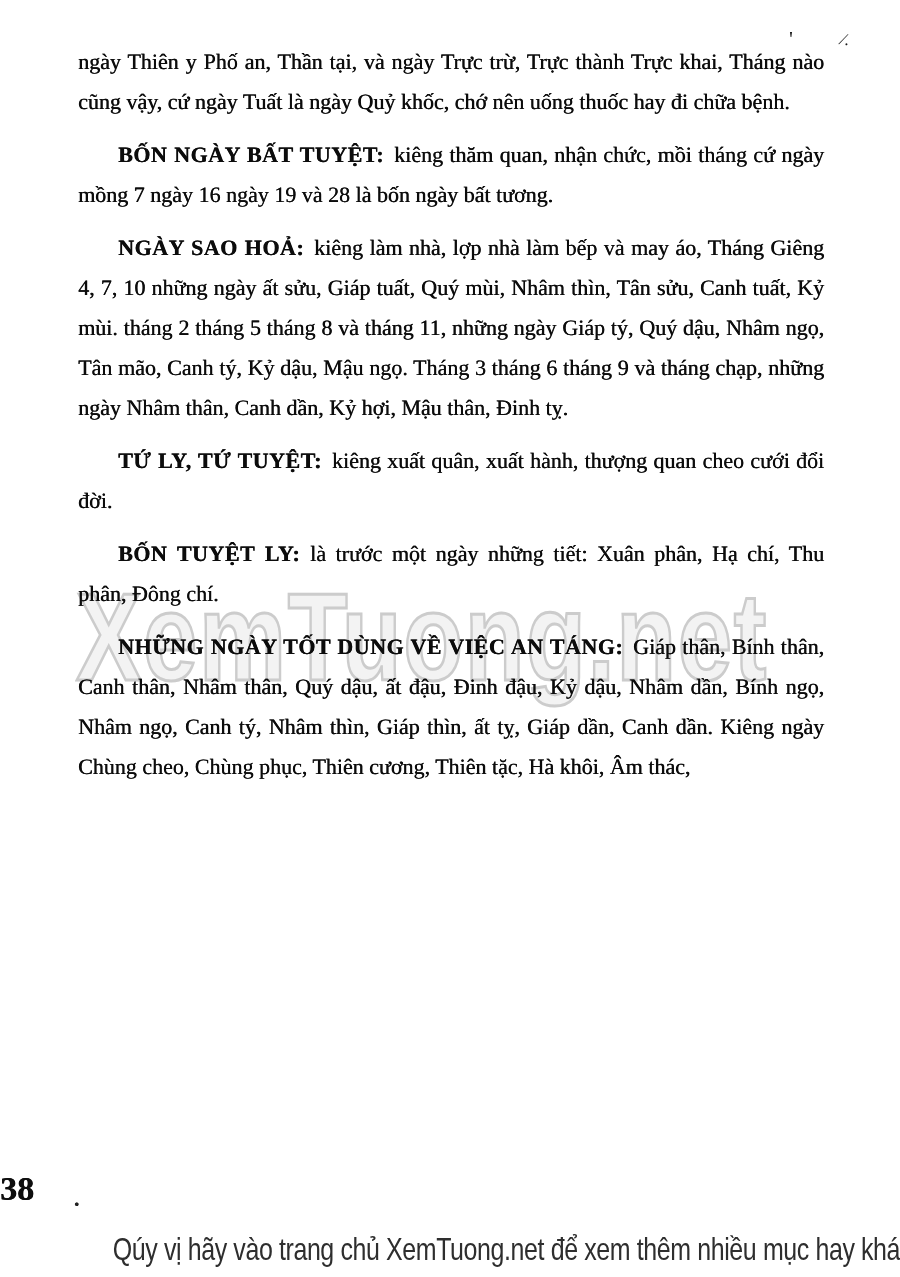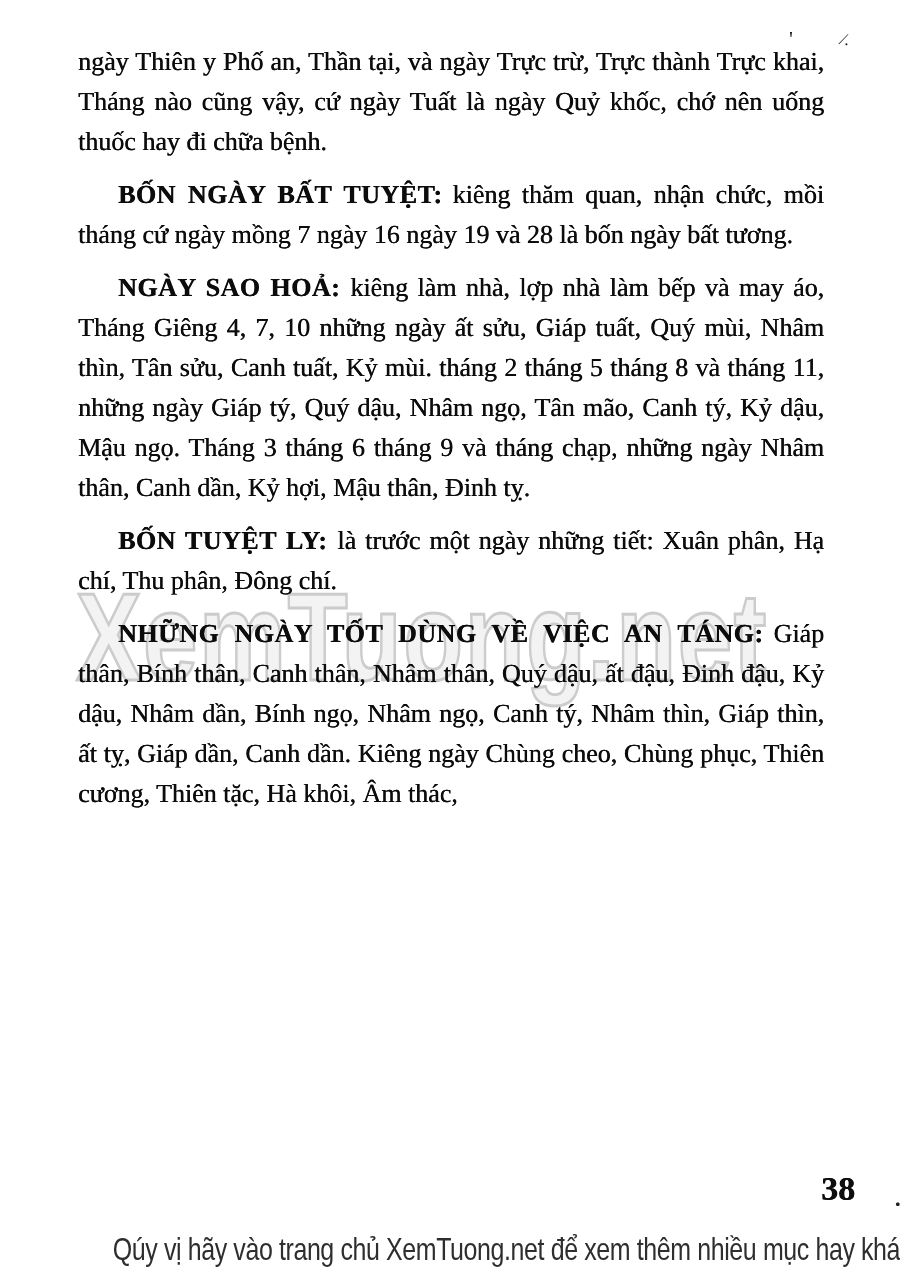--- a/index.html
+++ b/index.html
@@ -30,39 +30,39 @@
   }
   .content {
     position: absolute;
     left: 78px;
     top: 42px;
     width: 746px;
     z-index: 2;
   }
   .para {
     margin: 0 0 13px 0;
-    font-size: 26px;
+    font-size: 22px;
     line-height: 40px;
     text-align: justify;
     color: #0c0c0c;
     text-rendering: geometricPrecision;
   }
   .para.indent { text-indent: 40px; }
   .lead { font-weight: bold; letter-spacing: 0.5px; }
   .lead:not(:empty) { margin-right: 10px; }
   .ptext { font-weight: normal; }
   
   .para, .page-number { text-shadow: 0.4px 0 0 #0c0c0c; }
 
   .page-number {
     position: absolute;
     top: 1170px;
     left: 0;
     width: 900px;
-    text-align: right;
+    text-align: left;
     z-index: 2;
     font-size: 34px;
     font-weight: bold;
     color: #0e0e0e;
   }
   .pn-dot {
     display: inline-block;
     margin-left: 40px;
     font-size: 20px;
     vertical-align: -6px;
@@ -113,20 +113,23 @@
     </p>
 
     <p class="para indent">
       <span class="lead">BỐN NGÀY BẤT TUYỆT:</span><span class="ptext">kiêng thăm quan, nhận chức, mồi tháng cứ ngày mồng 7 ngày 16 ngày 19 và 28 là bốn ngày bất tương.</span>
     </p>
 
     <p class="para indent">
       <span class="lead">NGÀY SAO HOẢ:</span><span class="ptext">kiêng làm nhà, lợp nhà làm bếp và may áo, Tháng Giêng 4, 7, 10 những ngày ất sửu, Giáp tuất, Quý mùi, Nhâm thìn, Tân sửu, Canh tuất, Kỷ mùi. tháng 2 tháng 5 tháng 8 và tháng 11, những ngày Giáp tý, Quý dậu, Nhâm ngọ, Tân mão, Canh tý, Kỷ dậu, Mậu ngọ. Tháng 3 tháng 6 tháng 9 và tháng chạp, những ngày Nhâm thân, Canh dần, Kỷ hợi, Mậu thân, Đinh tỵ.</span>
     </p>
 
+    <p class="para indent">
+      <span class="lead">TỨ LY, TỨ TUYỆT:</span><span class="ptext">kiêng xuất quân, xuất hành, thượng quan cheo cưới đổi đời.</span>
+    </p>
 
     <p class="para indent">
       <span class="lead">BỐN TUYỆT LY:</span><span class="ptext">là trước một ngày những tiết: Xuân phân, Hạ chí, Thu phân, Đông chí.</span>
     </p>
 
 
     <p class="para indent">
       <span class="lead">NHỮNG NGÀY TỐT DÙNG VỀ VIỆC AN TÁNG:</span><span class="ptext">Giáp thân, Bính thân, Canh thân, Nhâm thân, Quý dậu, ất đậu, Đinh đậu, Kỷ dậu, Nhâm dần, Bính ngọ, Nhâm ngọ, Canh tý, Nhâm thìn, Giáp thìn, ất tỵ, Giáp dần, Canh dần. Kiêng ngày Chùng cheo, Chùng phục, Thiên cương, Thiên tặc, Hà khôi, Âm thác,</span>
     </p>
 

